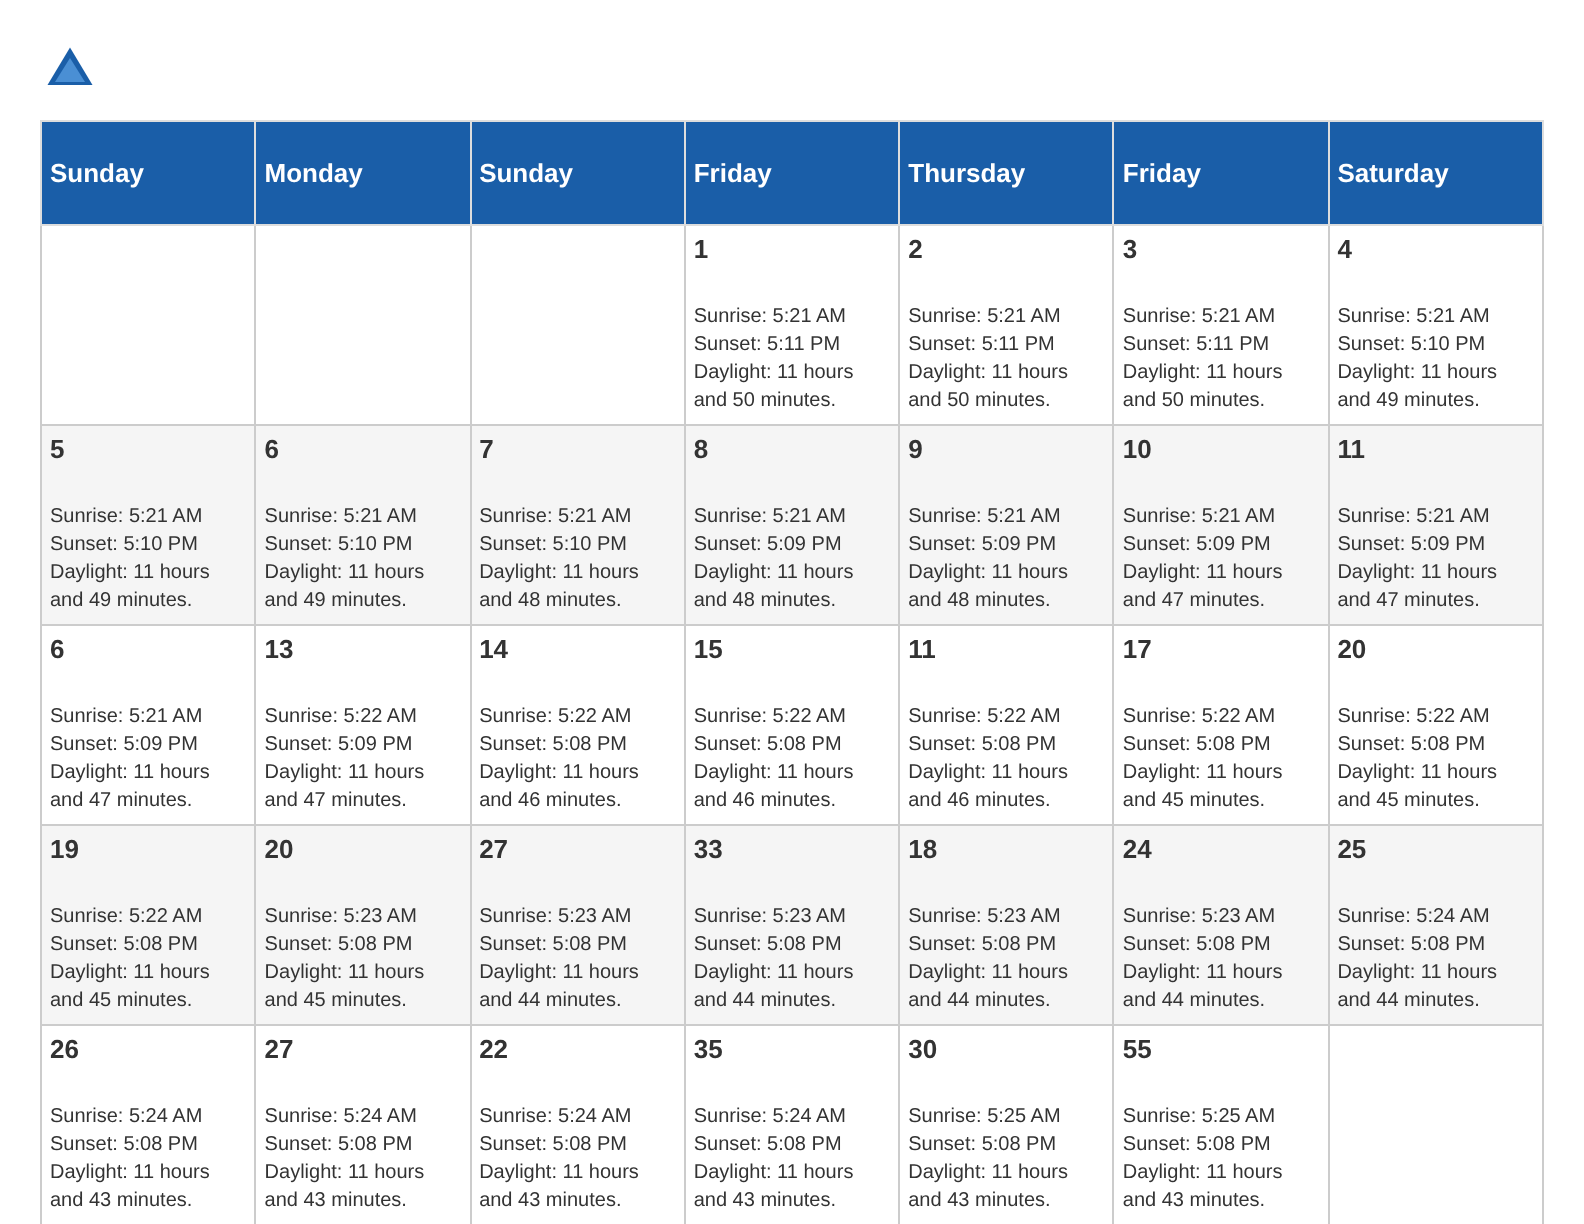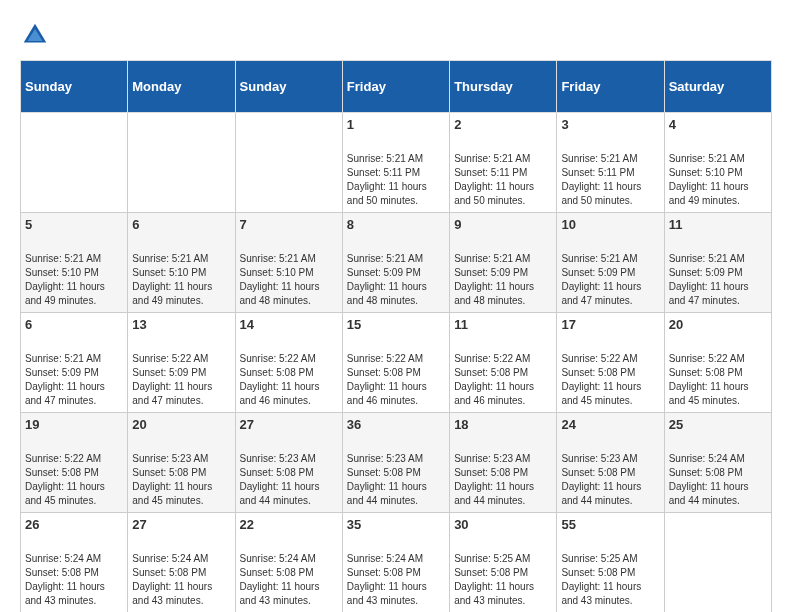--- a/index.html
+++ b/index.html
@@ -256,21 +256,21 @@
 Sunset: 5:08 PM
 Daylight: 11 hours and 45 minutes.</div>
         </td>
         <td>
           <div class="day-number">27</div>
           <div class="day-info" style="white-space: pre-line;">Sunrise: 5:23 AM
 Sunset: 5:08 PM
 Daylight: 11 hours and 44 minutes.</div>
         </td>
         <td>
-          <div class="day-number">36</div>
+          <div class="day-number">33</div>
           <div class="day-info" style="white-space: pre-line;">Sunrise: 5:23 AM
 Sunset: 5:08 PM
 Daylight: 11 hours and 44 minutes.</div>
         </td>
         <td>
           <div class="day-number">18</div>
           <div class="day-info" style="white-space: pre-line;">Sunrise: 5:23 AM
 Sunset: 5:08 PM
 Daylight: 11 hours and 44 minutes.</div>
         </td>

